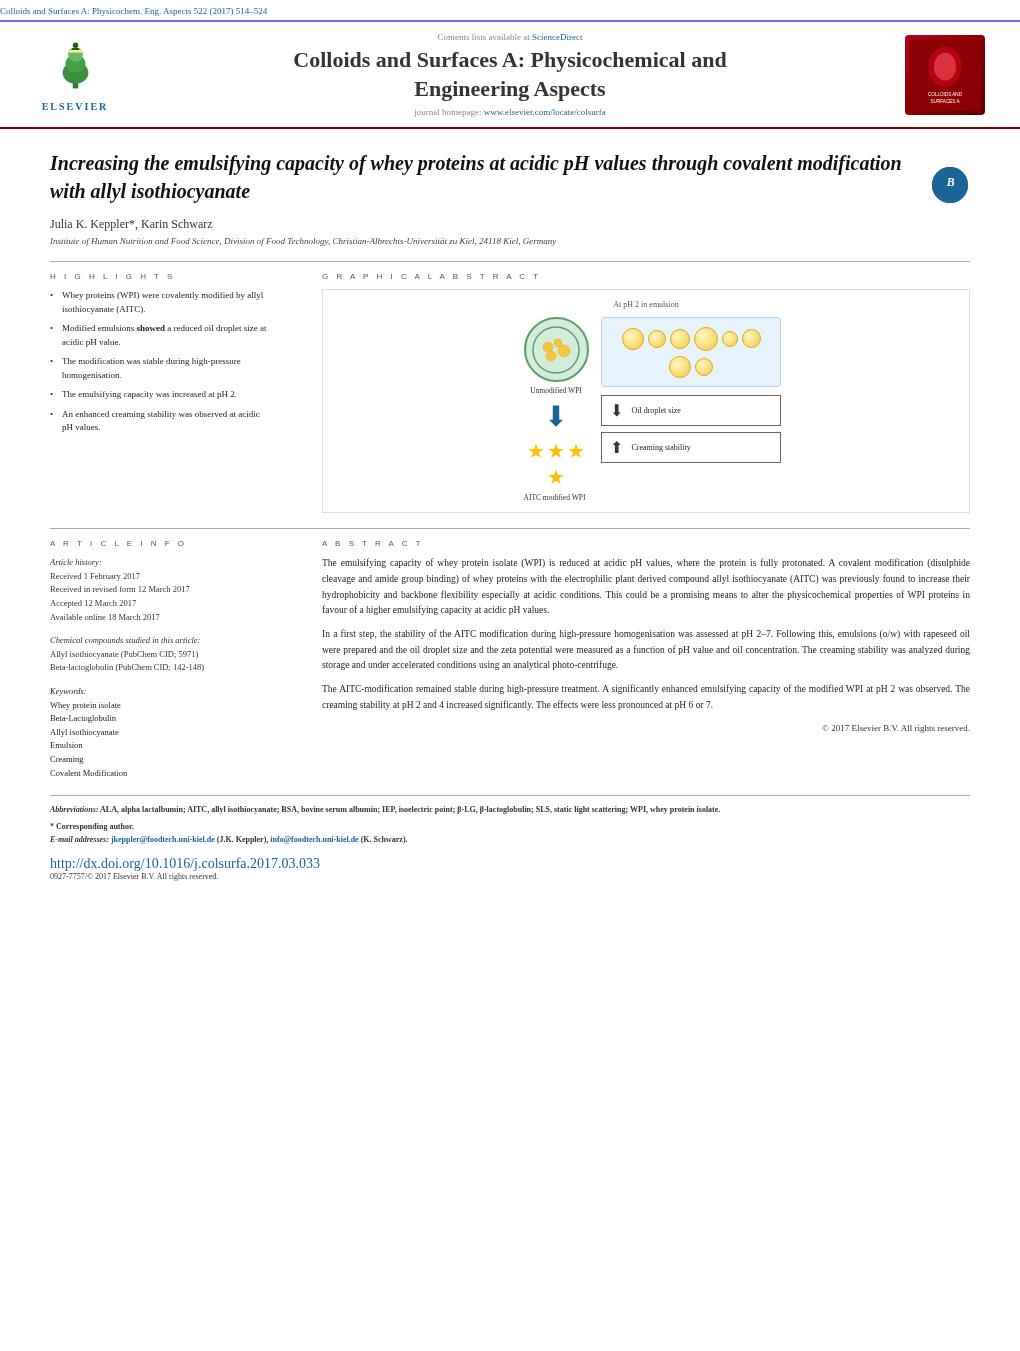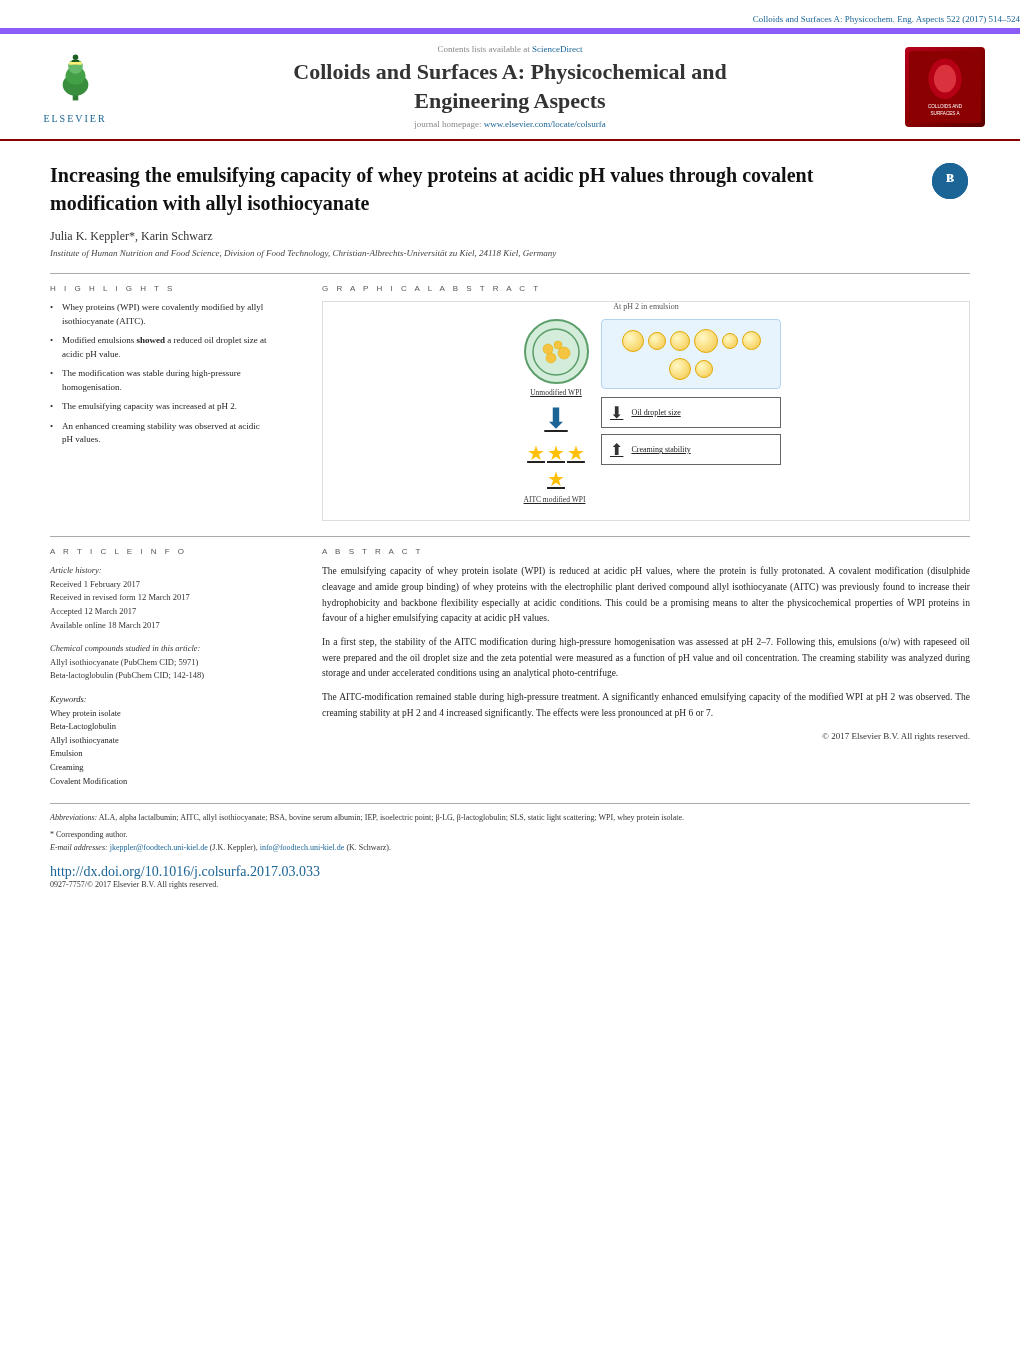--- a/index.html
+++ b/index.html
@@ -6,46 +6,46 @@
     body {
       background: #fff;
       font-family: 'Times New Roman', Times, serif;
       font-size: 10px;
       color: #222;
       width: 1020px;
       min-height: 1351px;
     }
 
     .top-bar {
-      text-align: right;
-      padding: 14px 0 4px;
+      text-align: left;
+      padding: 6px 0 4px;
       font-size: 9px;
       color: #1a6496;
-      border-bottom: 6px solid #8b5cf6;
+      border-bottom: 2px solid #8b5cf6;
     }
 
     .journal-header {
       display: flex;
       align-items: center;
       padding: 10px 30px;
       border-bottom: 2px solid #8b0000;
       gap: 10px;
     }
     .journal-header .logo-left {
       width: 90px;
       flex-shrink: 0;
     }
     .journal-header .logo-left .elsevier-logo {
       display: flex;
       flex-direction: column;
       align-items: center;
     }
     .elsevier-label {
       font-size: 10px;
-      font-weight: normal;
+      font-weight: bold;
       color: #1a6496;
       letter-spacing: 2px;
       margin-top: 8px;
     }
 
     .journal-header .center-info {
       flex: 1;
       text-align: center;
     }
     .center-info .science-direct-link {
@@ -87,22 +87,23 @@
       padding: 4px;
       line-height: 1.2;
     }
 
     .paper-content {
       padding: 20px 50px 20px 50px;
     }
 
     .paper-title-section {
       display: flex;
-      align-items: flex-start;
+      align-items: flex-end;
       margin-bottom: 12px;
+      font-style: italic;
     }
     .paper-title {
       flex: 1;
       font-size: 20px;
       font-weight: bold;
       color: #111;
       line-height: 1.4;
     }
     .crossmark {
       width: 40px;
@@ -182,20 +183,21 @@
     .highlights-list li::before {
       content: '•';
       position: absolute;
       left: 0;
       color: #333;
     }
 
     
     .graphical-abstract {
       border: 1px solid #ddd;
+      padding: 10px;
       background: #fff;
       min-height: 220px;
       position: relative;
     }
 
     .article-info-block {
       font-size: 8.5px;
       line-height: 1.6;
       color: #333;
     }
@@ -223,20 +225,21 @@
       color: #333;
     }
 
     .bottom-notes {
       border-top: 1px solid #aaa;
       margin-top: 15px;
       padding-top: 8px;
       font-size: 8px;
       color: #333;
       line-height: 1.6;
+      font-weight: bold;
     }
     .bottom-notes .abbr-label {
       font-style: italic;
     }
     .bottom-notes .corresp {
       margin-top: 4px;
     }
     .bottom-notes .email-links a {
       color: #1a6496;
       text-decoration: none;
@@ -346,21 +349,21 @@
         <li>An enhanced creaming stability was observed at acidic pH values.</li>
       </ul>
     </div>
 
     <div class="right-col">
       <div class="section-header">G R A P H I C A L   A B S T R A C T</div>
       <div class="graphical-abstract">
 
         <div style="text-align:center; font-size:8px; color:#555; margin-bottom:8px;">At pH 2 in emulsion</div>
 
-        <div style="display:flex; align-items:flex-start; justify-content:center;text-decoration:underline;">
+        <div style="display:flex; align-items:flex-start; justify-content:center;">
 
           <div style="display:flex; flex-direction:column; align-items:center; gap:8px; min-width:90px;">
 
             <div style="text-align:center;">
               <div style="width:65px; height:65px; border-radius:50%; background:#d4edda; border:2px solid #5c9e6a; margin:0 auto 4px; display:flex; align-items:center; justify-content:center;">
 
                 <svg width="50" height="50" viewBox="0 0 50 50">
                   <circle cx="25" cy="25" r="23" fill="#d4edda" stroke="#5c9e6a" stroke-width="1.5"></circle>
                   <circle cx="17" cy="22" r="5" fill="#f5c542" stroke="#e0a800" stroke-width="0.5"></circle>
                   <circle cx="27" cy="18" r="4" fill="#f5c542" stroke="#e0a800" stroke-width="0.5"></circle>

